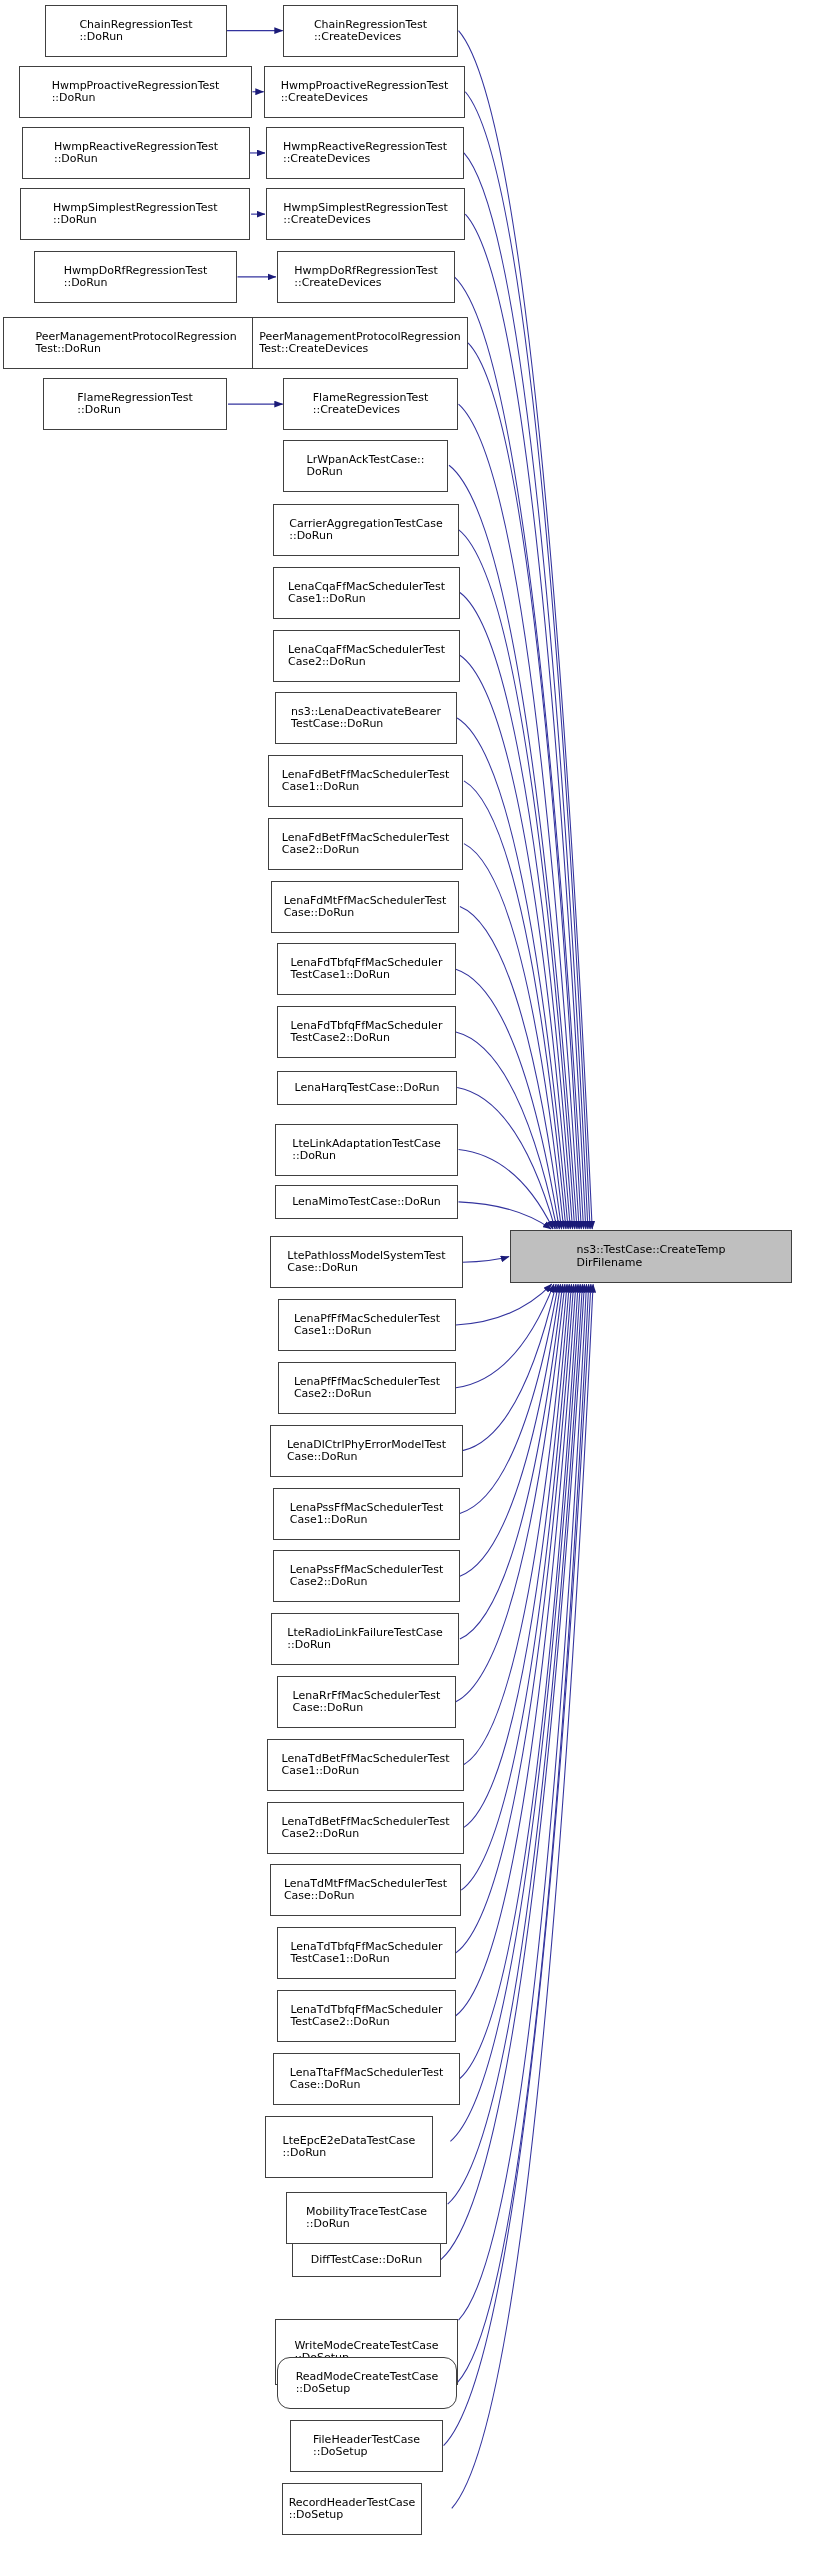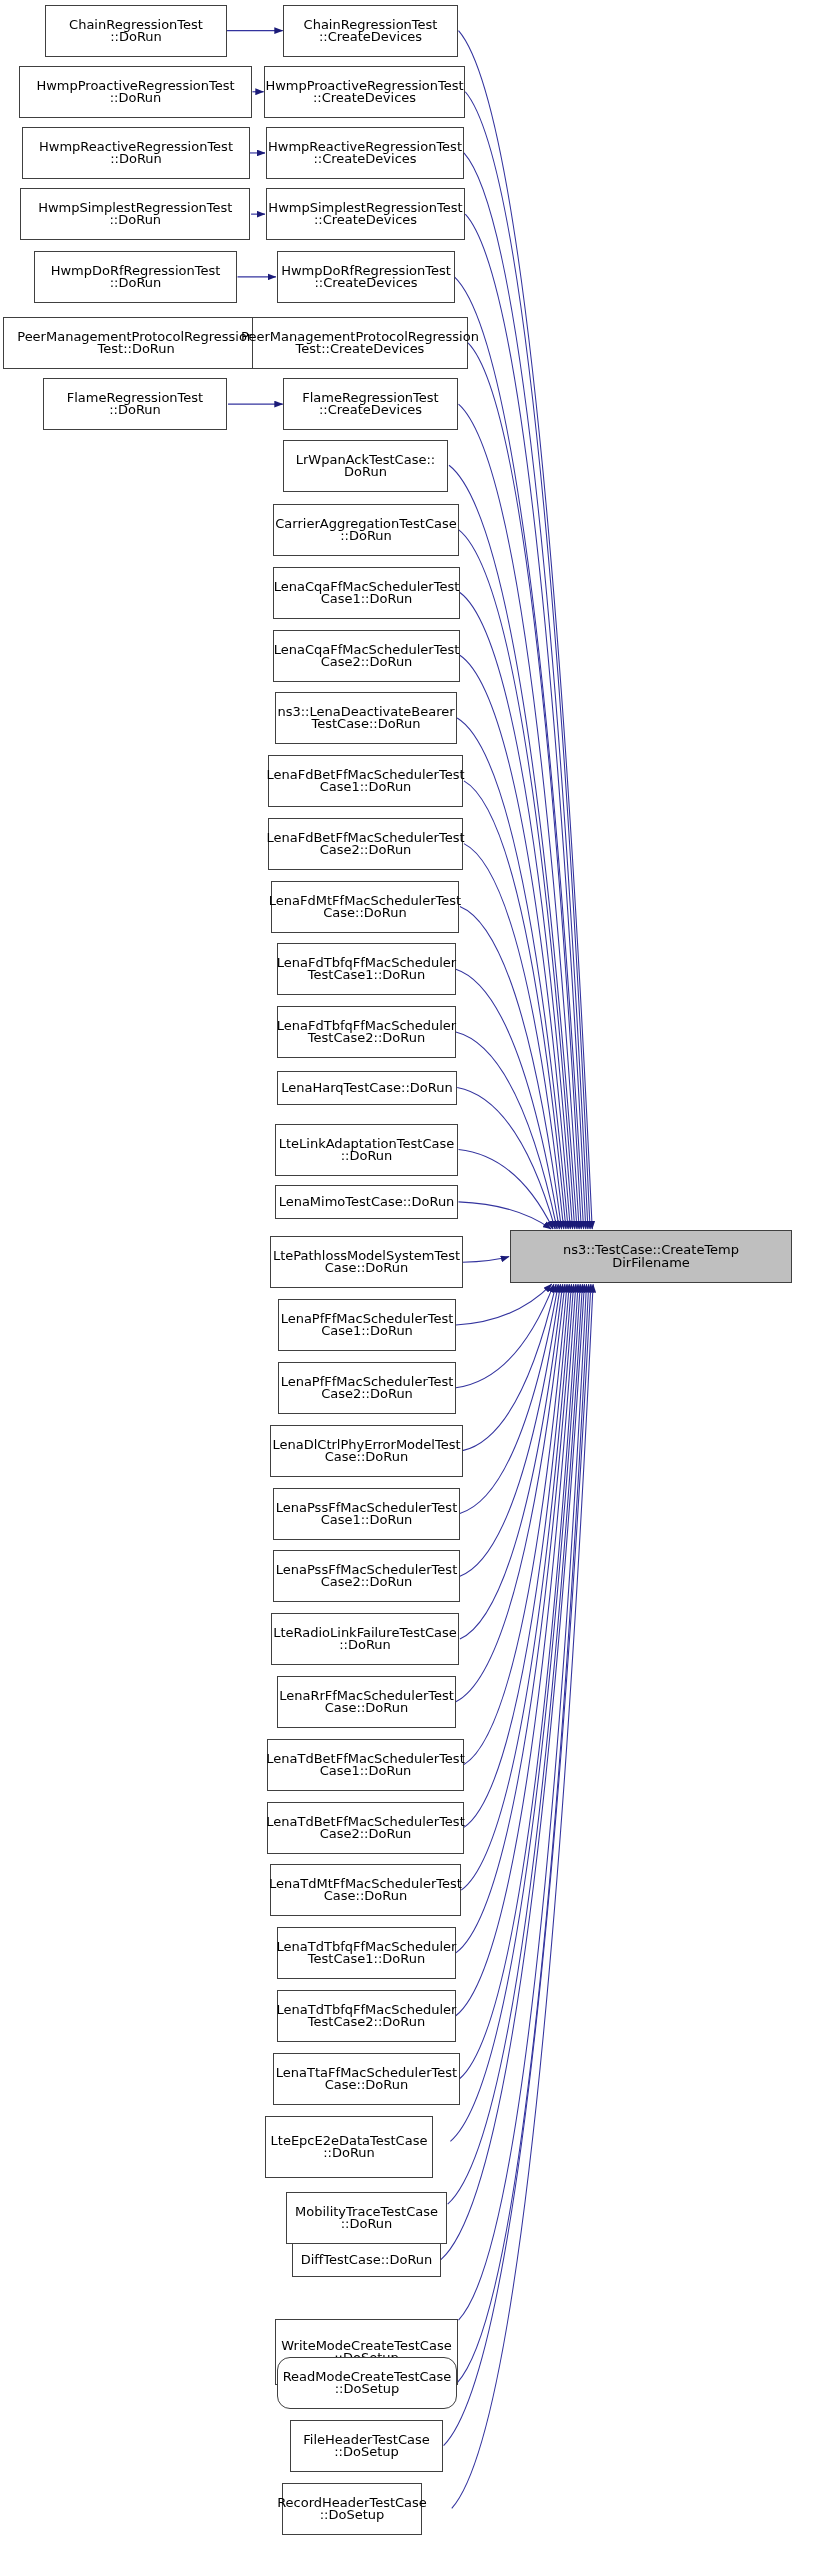--- a/index.html
+++ b/index.html
@@ -20,22 +20,22 @@
   }
   .node{
     position:absolute;
     box-sizing:border-box;
     border:1px solid #404040;
     background:#ffffff;
     color:#000000;
     display:flex;
     align-items:center;
     justify-content:center;
-    text-align:center;
-    font-size:13px;
+    text-align:left;
+    font-size:11px;
     line-height:12.3px;
     letter-spacing:0px;
     white-space:pre-line;
     padding:0 2px;
     cursor:pointer;
   }
   .node.target{
     background:#bfbfbf;
     border:1px solid #404040;
     font-weight:normal;

